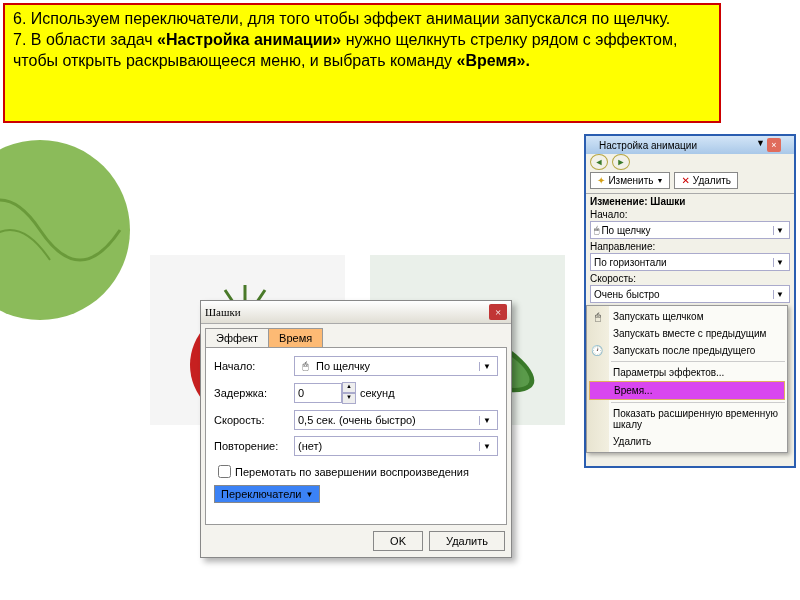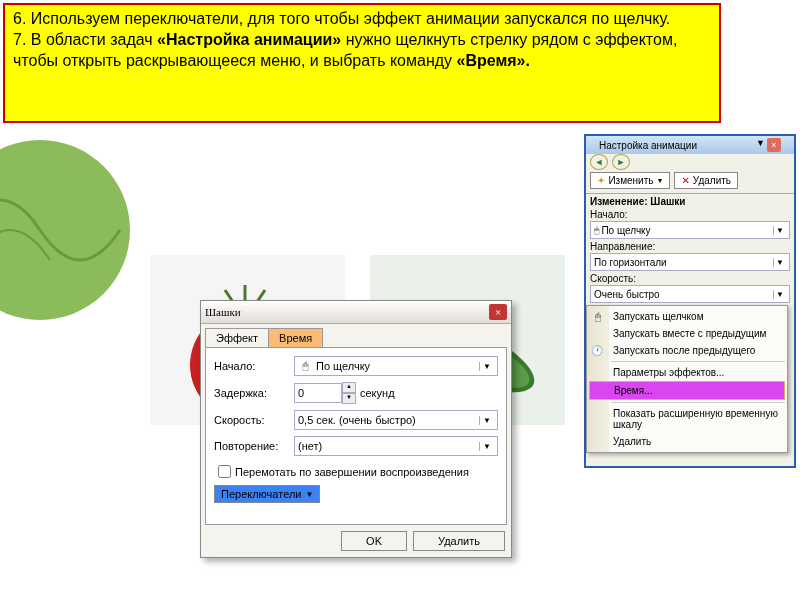--- a/index.html
+++ b/index.html
@@ -167,21 +167,21 @@
 }
 .triggers-btn .small-arrow { font-size: 8px; margin-left: 4px; }
 .dialog-buttons {
   display: flex;
   justify-content: flex-end;
   padding: 6px;
   gap: 6px;
 }
 .dialog-buttons .btn {
   border: 1px solid #888;
-  padding: 3px 24px;
+  padding: 3px 16px;
   background: #f4f3ee;
 }
 .taskpane {
   position: absolute;
   top: 134px;
   right: 4px;
   width: 208px;
   height: 330px;
   border: 2px solid #2a5db0;
   background: #f2f1e8;

